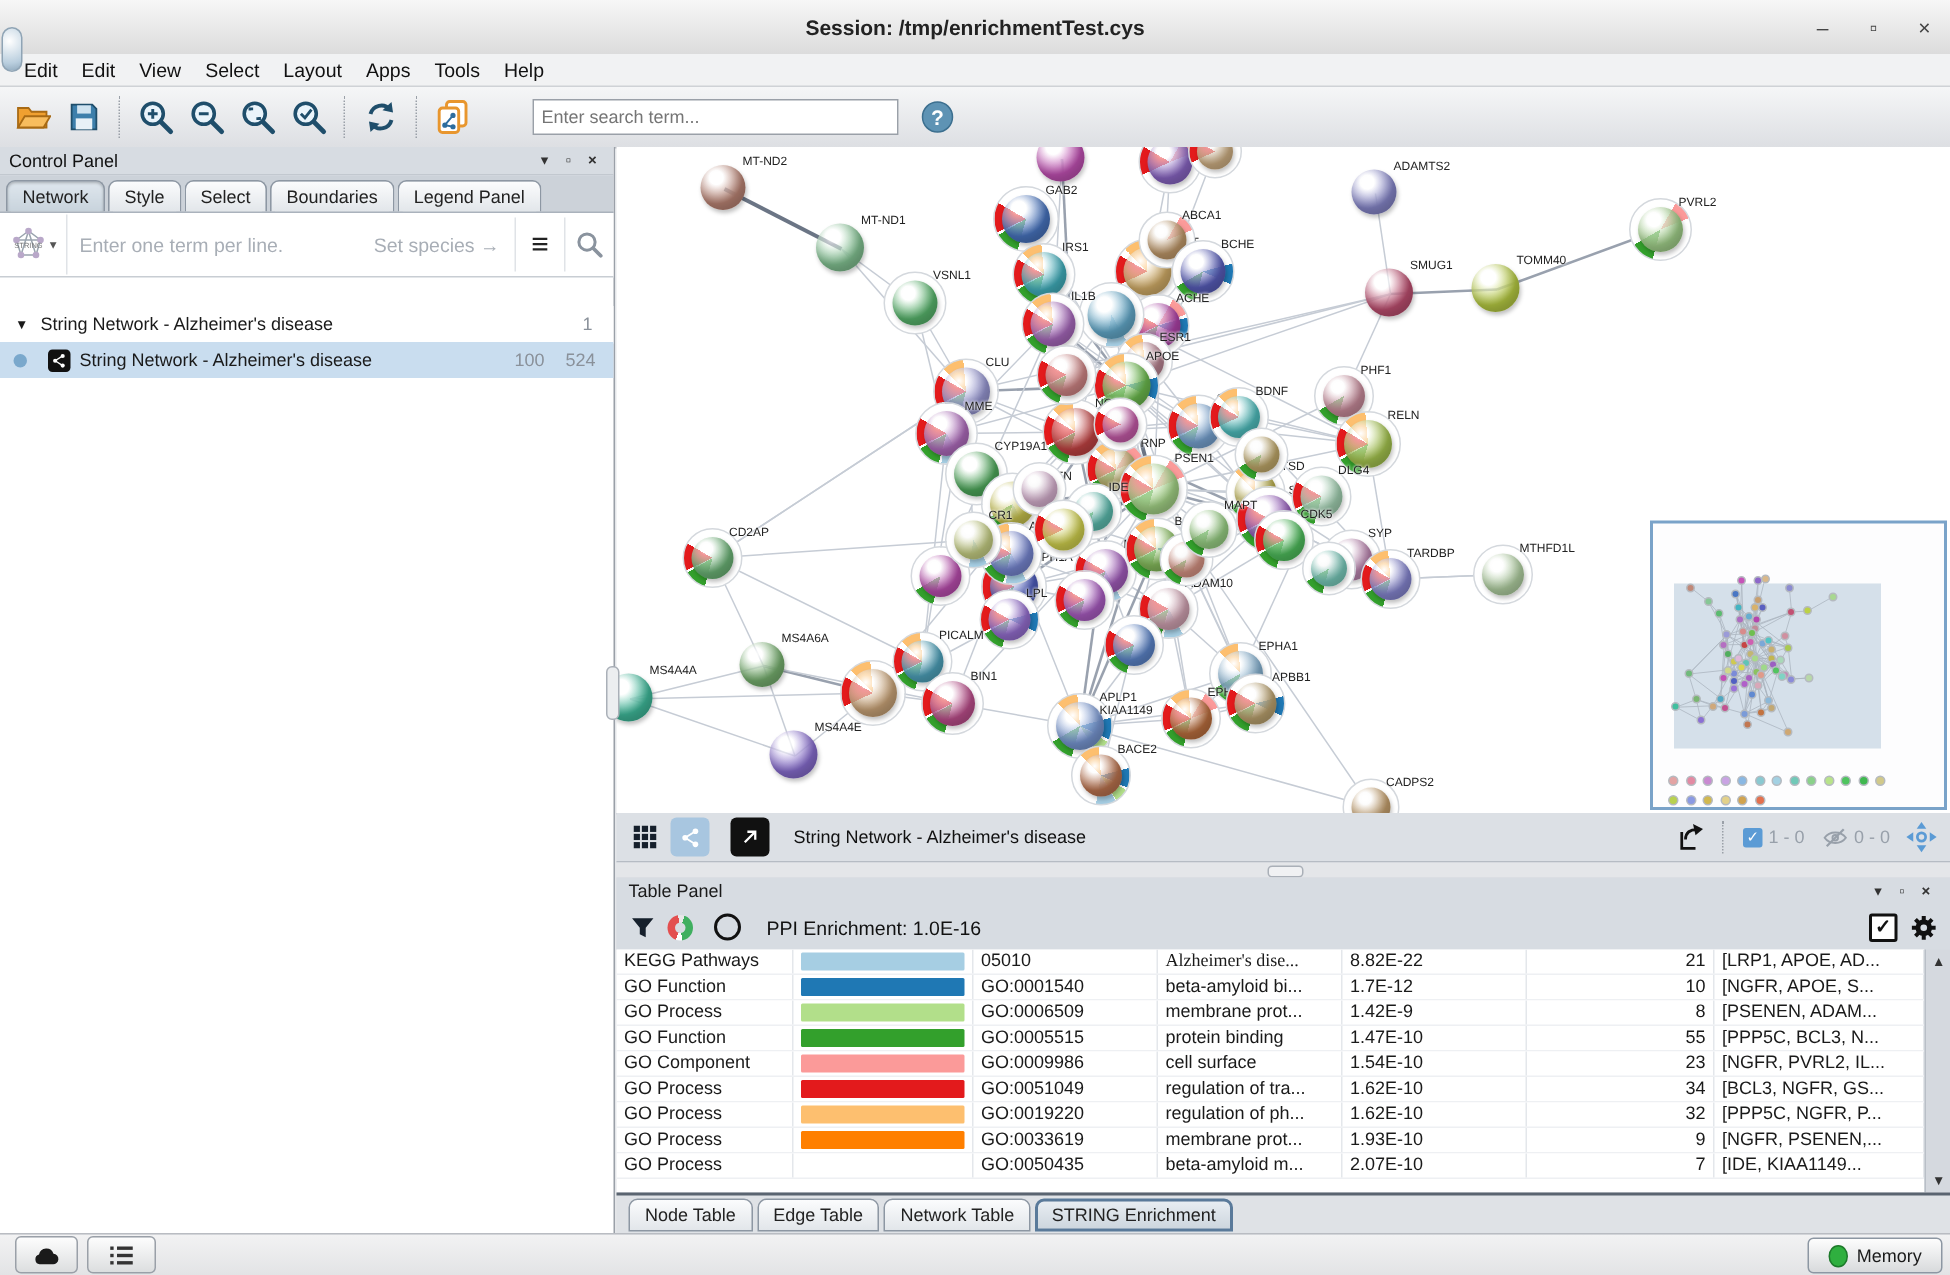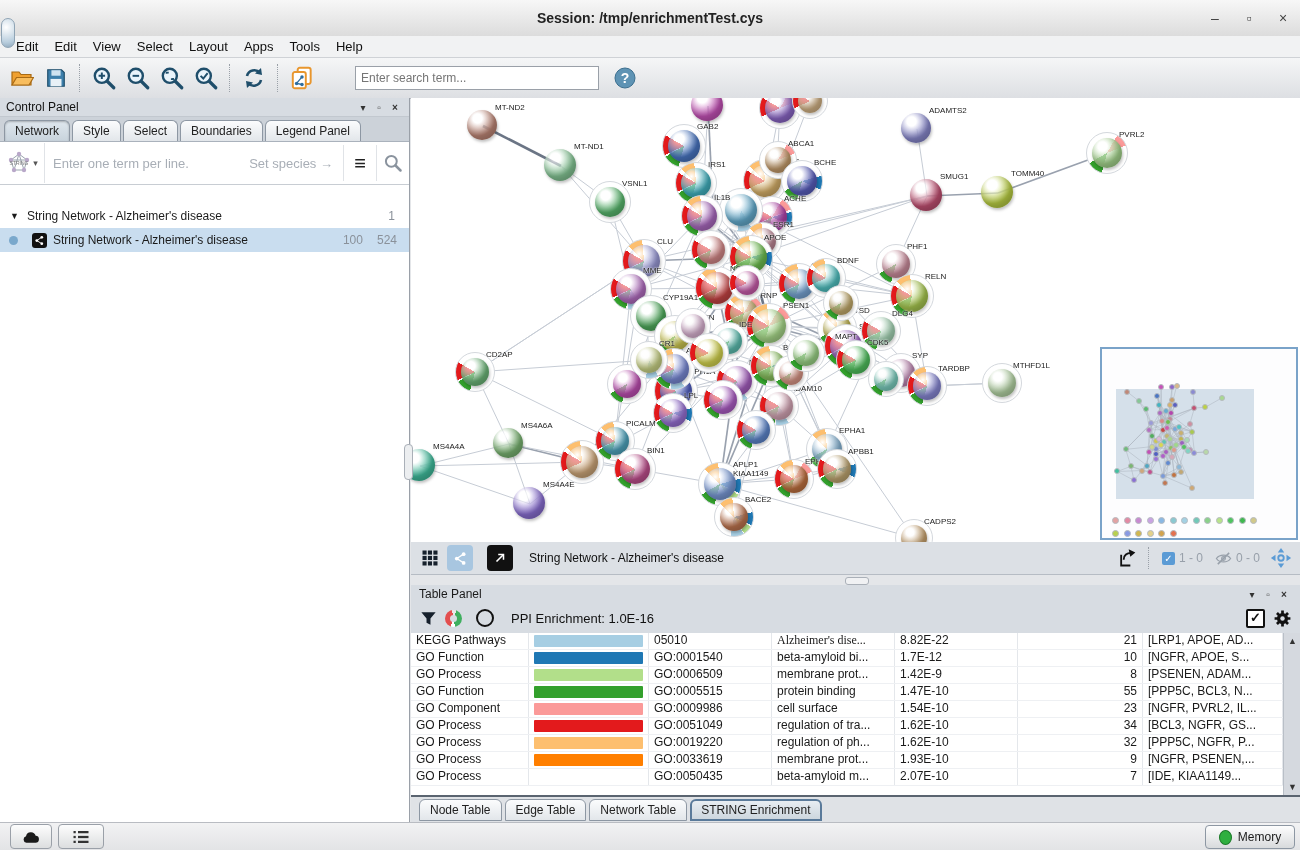--- a/index.html
+++ b/index.html
@@ -740,21 +740,21 @@
       </div>
       <div class="nodeRing" style="left: 412px; top: 187px; width: 36px; height: 36px; background: conic-gradient(rgb(255, 255, 255) 0deg, rgb(255, 255, 255) 195deg, rgb(51, 160, 44) 195deg, rgb(51, 160, 44) 240deg, rgb(255, 255, 255) 240deg, rgb(255, 255, 255) 360deg);">
         <div class="ball" style="left: 5px; top: 5px; width: 24px; height: 24px; background: radial-gradient(circle at 35% 28%, rgb(255, 255, 255) 0%, rgba(255, 255, 255, 0.55) 16%, rgb(201, 176, 111) 60%, rgb(201, 176, 111) 100%);"></div>
       </div>
       <div class="nodeRing" style="left: 318px; top: 167px; width: 36px; height: 36px; background: conic-gradient(rgb(255, 255, 255) 0deg, rgb(255, 255, 255) 245deg, rgb(227, 26, 28) 245deg, rgb(227, 26, 28) 300deg, rgb(255, 255, 255) 300deg, rgb(255, 255, 255) 360deg);">
         <div class="ball" style="left: 5px; top: 5px; width: 24px; height: 24px; background: radial-gradient(circle at 35% 28%, rgb(255, 255, 255) 0%, rgba(255, 255, 255, 0.55) 16%, rgb(207, 96, 176) 60%, rgb(207, 96, 176) 100%);"></div>
       </div>
       <div class="nodeRing" style="left: 376px; top: 236px; width: 38px; height: 38px; background: conic-gradient(rgb(255, 255, 255) 0deg, rgb(255, 255, 255) 195deg, rgb(51, 160, 44) 195deg, rgb(51, 160, 44) 240deg, rgb(255, 255, 255) 240deg, rgb(255, 255, 255) 360deg);">
         <div class="ball" style="left: 5px; top: 5px; width: 26px; height: 26px; background: radial-gradient(circle at 35% 28%, rgb(255, 255, 255) 0%, rgba(255, 255, 255, 0.55) 16%, rgb(159, 216, 138) 60%, rgb(159, 216, 138) 100%);"></div>
       </div>
-      <span class="nlabel" style="left: 424px; top: 234px;">MAPT</span>
+      <span class="nlabel" style="left: 405px; top: 234px;">MAPT</span>
     </div>
   <div id="minimap" class="abs">
     <div id="mm-viewport" style="left: 14px; top: 40px; width: 138px; height: 110px;"></div>
     <svg id="mm-edges" class="abs" width="194" height="189" style="left:0;top:0;">
         <line x1="24.944" y1="42.58" x2="36.8" y2="51.98" stroke="#aab3bd" stroke-width="0.5"></line>
         <line x1="36.8" y1="51.98" x2="44.248" y2="60.44" stroke="#aab3bd" stroke-width="0.5"></line>
         <line x1="36.8" y1="51.98" x2="49.416" y2="74.305" stroke="#aab3bd" stroke-width="0.5"></line>
         <line x1="44.248" y1="60.44" x2="47.44" y2="80.88499999999999" stroke="#aab3bd" stroke-width="0.5"></line>
         <line x1="44.248" y1="60.44" x2="49.416" y2="74.305" stroke="#aab3bd" stroke-width="0.5"></line>
         <line x1="55.496" y1="47.28" x2="58.232" y2="63.73" stroke="#aab3bd" stroke-width="0.5"></line>

